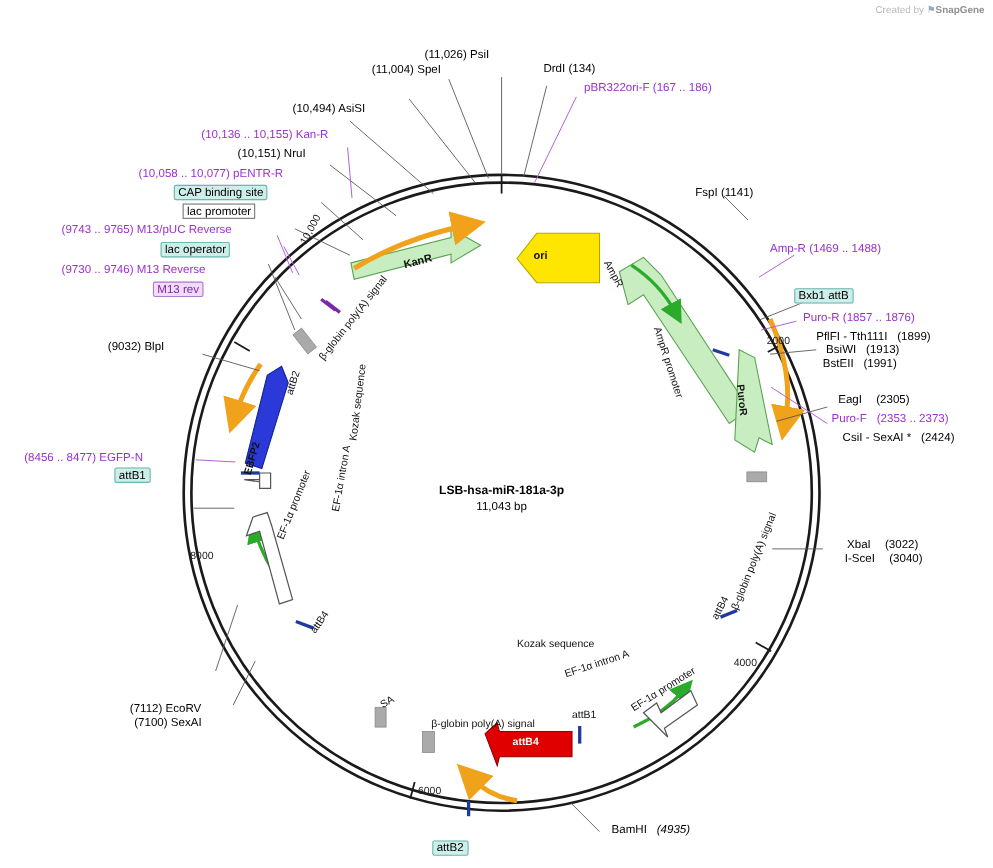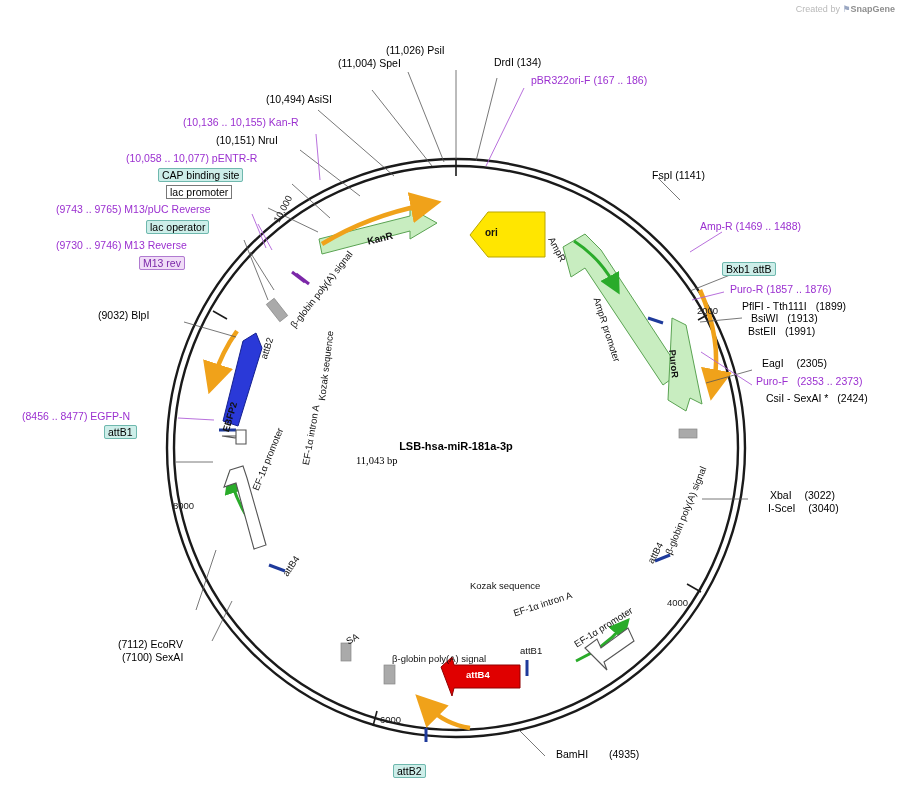--- a/index.html
+++ b/index.html
@@ -8,21 +8,21 @@
   #stage{position:absolute;left:0;top:0;width:903px;height:789px;}
   svg.layer{position:absolute;left:0;top:0;width:903px;height:789px;overflow:visible;}
 
   .lbl{position:absolute;white-space:nowrap;font-size:10.5px;line-height:1.15;}
   .pos{color:#000;font-weight:normal;}
   .purple{color:#9b30d0;}
   .tealbox{background:#cdeee9;border:1px solid #6fb8ae;padding:0 3px;border-radius:2px;text-align:center;}
   .purplebox{background:#f0dcf7;border:1px solid #b07ad0;padding:0 3px;border-radius:2px;color:#7b27a8;}
   .whitebox{background:#ffffff;border:1px solid #777;padding:0 3px;}
   .center-title{position:absolute;text-align:center;font-weight:bold;font-size:11px;}
-  .center-sub{position:absolute;font-size:10.5px;font-family:Liberation Serif, serif;}
+  .center-sub{position:absolute;text-align:center;font-size:10.5px;}
   .tick{position:absolute;font-size:9.5px;color:#222;}
   .credit{position:absolute;right:8px;top:4px;font-size:9px;color:#b9b9b9;}
   .credit b{color:#8f8f8f;}
   .feat{position:absolute;font-size:9.5px;color:#111;white-space:nowrap;}
   .rot{transform-origin:0 0;}
 </style>
 </head>
 <body>
 
 <div id="stage">
@@ -214,21 +214,21 @@
   </div>
   <div class="lbl" style="left:118px;top:638px;">
     <span class="pos">(7112)</span>
     <span class="b">EcoRV</span>
   </div>
   <div class="lbl" style="left:122px;top:651px;">
     <span class="pos">(7100)</span>
     <span class="b">SexAI</span>
   </div>
 
-  <div class="lbl" style="left:652px;top:169px;">
+  <div class="lbl" style="left:632px;top:169px;">
     <span class="b">FspI</span>
     <span class="pos">(1141)</span>
   </div>
   <div class="lbl" style="left:700px;top:220px;">
     <span class="purple">Amp-R</span>
     <span class="purple">(1469 .. 1488)</span>
   </div>
   <div class="lbl" style="left:722px;top:263px;">
     <span class="tealbox">Bxb1 attB</span>
   </div>
@@ -263,21 +263,21 @@
   <div class="lbl" style="left:770px;top:489px;">
     <span class="b">XbaI</span>
     <span class="pos" style="margin-left:10px;">(3022)</span>
   </div>
   <div class="lbl" style="left:768px;top:502px;">
     <span class="b">I-SceI</span>
     <span class="pos" style="margin-left:10px;">(3040)</span>
   </div>
   <div class="lbl" style="left:556px;top:748px;">
     <span class="b">BamHI</span>
-    <span class="pos" style="margin-left:18px;">(4935)</span>
+    <span class="pos" style="margin-left:6px;font-style:italic;">(4935)</span>
   </div>
 
   <div class="lbl" style="left:393px;top:765px;">
     <span class="tealbox">attB2</span>
   </div>
 
   <div class="feat rot" style="left:366px;top:236px;transform:rotate(-14deg);font-weight:bold;font-size:10px;">KanR</div>
   <div class="feat" style="left:485px;top:227px;font-weight:bold;font-size:10px;">ori</div>
   <div class="feat rot" style="left:556px;top:235px;transform:rotate(62deg);">AmpR</div>
   <div class="feat rot" style="left:602px;top:296px;transform:rotate(72deg);">AmpR promoter</div>

